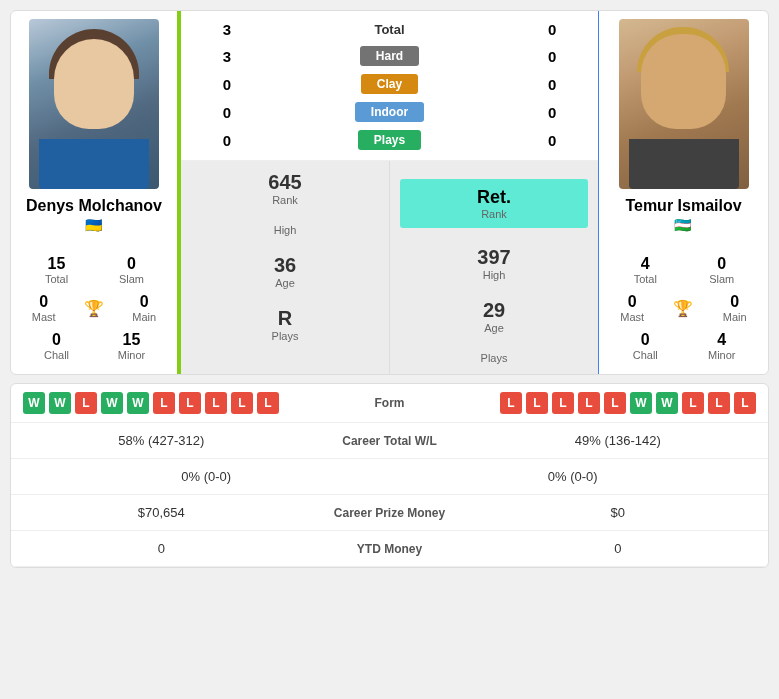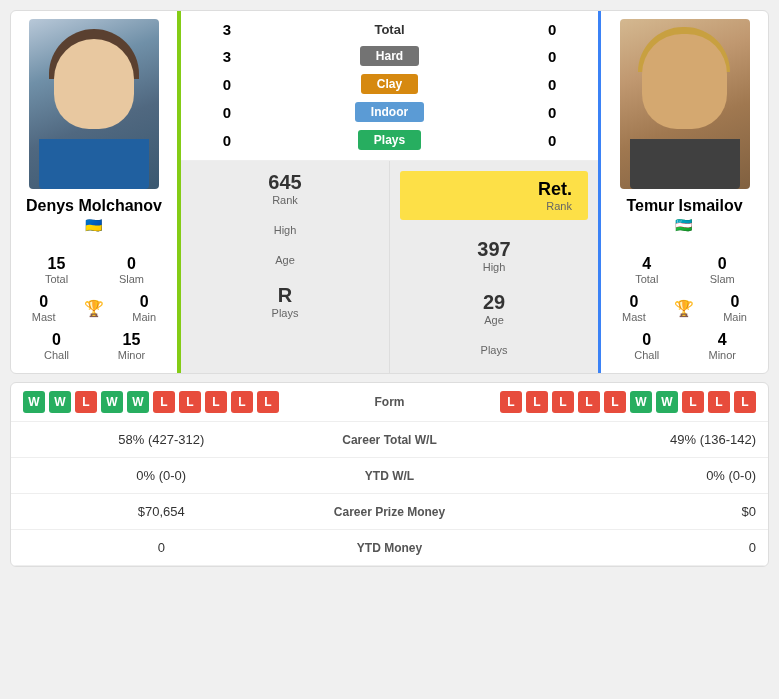--- a/index.html
+++ b/index.html
@@ -26,40 +26,40 @@
     .badge-total { color: #333; font-weight: bold; }
     .badge-hard { background: #737373; }
     .badge-clay { background: #d68910; }
     .badge-indoor { background: #5b9bd5; }
     .badge-grass { background: #27ae60; }
 
     
     .main-row { display: flex; background: #fff; border: 1px solid #ddd; border-radius: 6px; margin-bottom: 8px; overflow: hidden; }
 
     .left-player-col { width: 170px; padding: 8px; border-right: 4px solid #84cc16; }
-    .right-player-col { width: 170px; padding: 8px; border-left: 3px solid #3b82f6; }
+    .right-player-col { width: 170px; padding: 8px; border-left: 1px solid #3b82f6; }
     .center-scores { padding: 10px 20px; border-bottom: 1px solid #eee; }
     .left-mid-stat-col { flex: 1; background: #ececec; padding: 10px; border-right: 1px solid #ddd; text-align: center; display: flex; flex-direction: column; gap: 18px; }
     .right-mid-stat-col { flex: 1; background: #ececec; padding: 10px; text-align: center; display: flex; flex-direction: column; gap: 18px; }
 
     
     .form-section { background: #fff; border: 1px solid #ddd; border-radius: 6px; margin-bottom: 0; overflow: hidden; }
     .form-row { display: flex; align-items: center; padding: 8px 12px; border-bottom: 1px solid #eee; }
     .form-left { flex: 1; display: flex; gap: 4px; }
     .form-center { width: 160px; text-align: center; font-weight: bold; font-size: 12px; color: #555; }
     .form-right { flex: 1; display: flex; gap: 4px; justify-content: flex-end; }
 
     .form-badge { width: 22px; height: 22px; border-radius: 3px; display: flex; align-items: center; justify-content: center; font-weight: bold; font-size: 12px; color: #fff; }
     .form-w { background: #27ae60; }
     .form-l { background: #e74c3c; }
 
     .stat-row { display: flex; align-items: center; padding: 10px 12px; border-bottom: 1px solid #eee; }
     .stat-row-left { flex: 1; text-align: center; font-size: 13px; color: #333; }
     .stat-row-center { width: 180px; text-align: center; font-weight: bold; font-size: 12px; color: #555; }
-    .stat-row-right { flex: 1; text-align: right; font-size: 13px; color: #333; }
+    .stat-row-right { flex: 1; text-align: center; font-size: 13px; color: #333; }
 
     .player-name-header { font-weight: bold; font-size: 16px; text-align: center; margin-bottom: 2px; }
     .player-flag { text-align: center; font-size: 14px; margin-bottom: 6px; }
 
     .photo-box-left {
       width: 130px; height: 170px; margin: 0 auto 8px;
       background: linear-gradient(160deg, #b8c8d8 0%, #7090a8 30%, #506880 60%, #3a5870 100%);
       border-radius: 4px;
       position: relative; overflow: hidden;
     }
@@ -101,21 +101,21 @@
       background: #2060a0;
       border-radius: 0 0 4px 4px;
     }
     .shirt-right-p {
       position: absolute; bottom: 0; left: 10px;
       width: 110px; height: 50px;
       background: #404040;
       border-radius: 0 0 4px 4px;
     }
 
-    .ret-box { background: #fde047; padding: 8px 16px; text-align: right; border-radius: 3px; }
+    .ret-box { background: #5eead4; padding: 8px 16px; text-align: center; border-radius: 3px; margin-top: 8px; }
     .ret-value { font-size: 18px; font-weight: bold; }
     .ret-label { font-size: 11px; color: #666; }
   </style>
 </head>
 <body>
 
 <div class="container">
 
   <div class="main-row">
 
@@ -208,20 +208,21 @@
 
         <div class="left-mid-stat-col">
           <div class="mid-stat">
             <div class="mid-stat-value">645</div>
             <div class="mid-stat-label">Rank</div>
           </div>
           <div class="mid-stat">
             <div class="mid-stat-label">High</div>
           </div>
           <div class="mid-stat">
+            <div class="mid-stat-value">36</div>
             <div class="mid-stat-label">Age</div>
           </div>
           <div class="mid-stat">
             <div class="mid-stat-value">R</div>
             <div class="mid-stat-label">Plays</div>
           </div>
         </div>
 
         <div class="right-mid-stat-col">
           <div class="mid-stat">
@@ -320,21 +321,20 @@
     </div>
 
     <div id="stat-rows-container">
         <div class="stat-row">
     <div class="stat-row-left">58% (427-312)</div>
     <div class="stat-row-center"><strong>Career Total W/L</strong></div>
     <div class="stat-row-right">49% (136-142)</div>
   </div>
         <div class="stat-row">
     <div class="stat-row-left">0% (0-0)</div>
-    <div class="stat-row-center"><strong>YTD W/L</strong></div>
     <div class="stat-row-right">0% (0-0)</div>
   </div>
         <div class="stat-row">
     <div class="stat-row-left">$70,654</div>
     <div class="stat-row-center"><strong>Career Prize Money</strong></div>
     <div class="stat-row-right">$0</div>
   </div>
         <div class="stat-row">
     <div class="stat-row-left">0</div>
     <div class="stat-row-center"><strong>YTD Money</strong></div>

